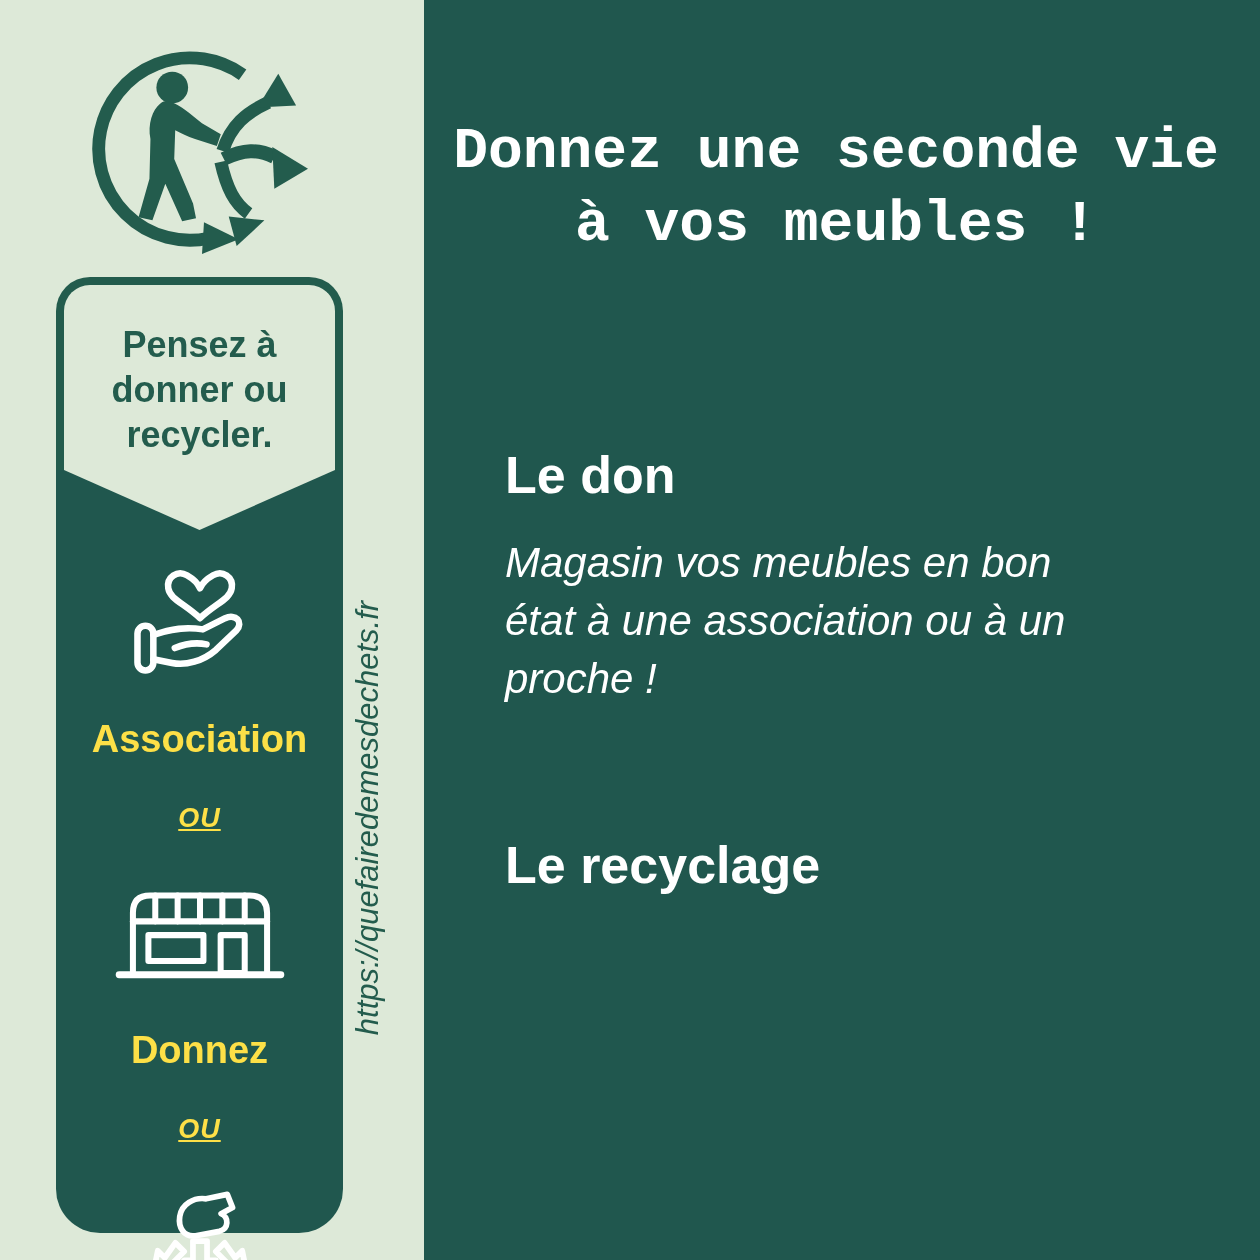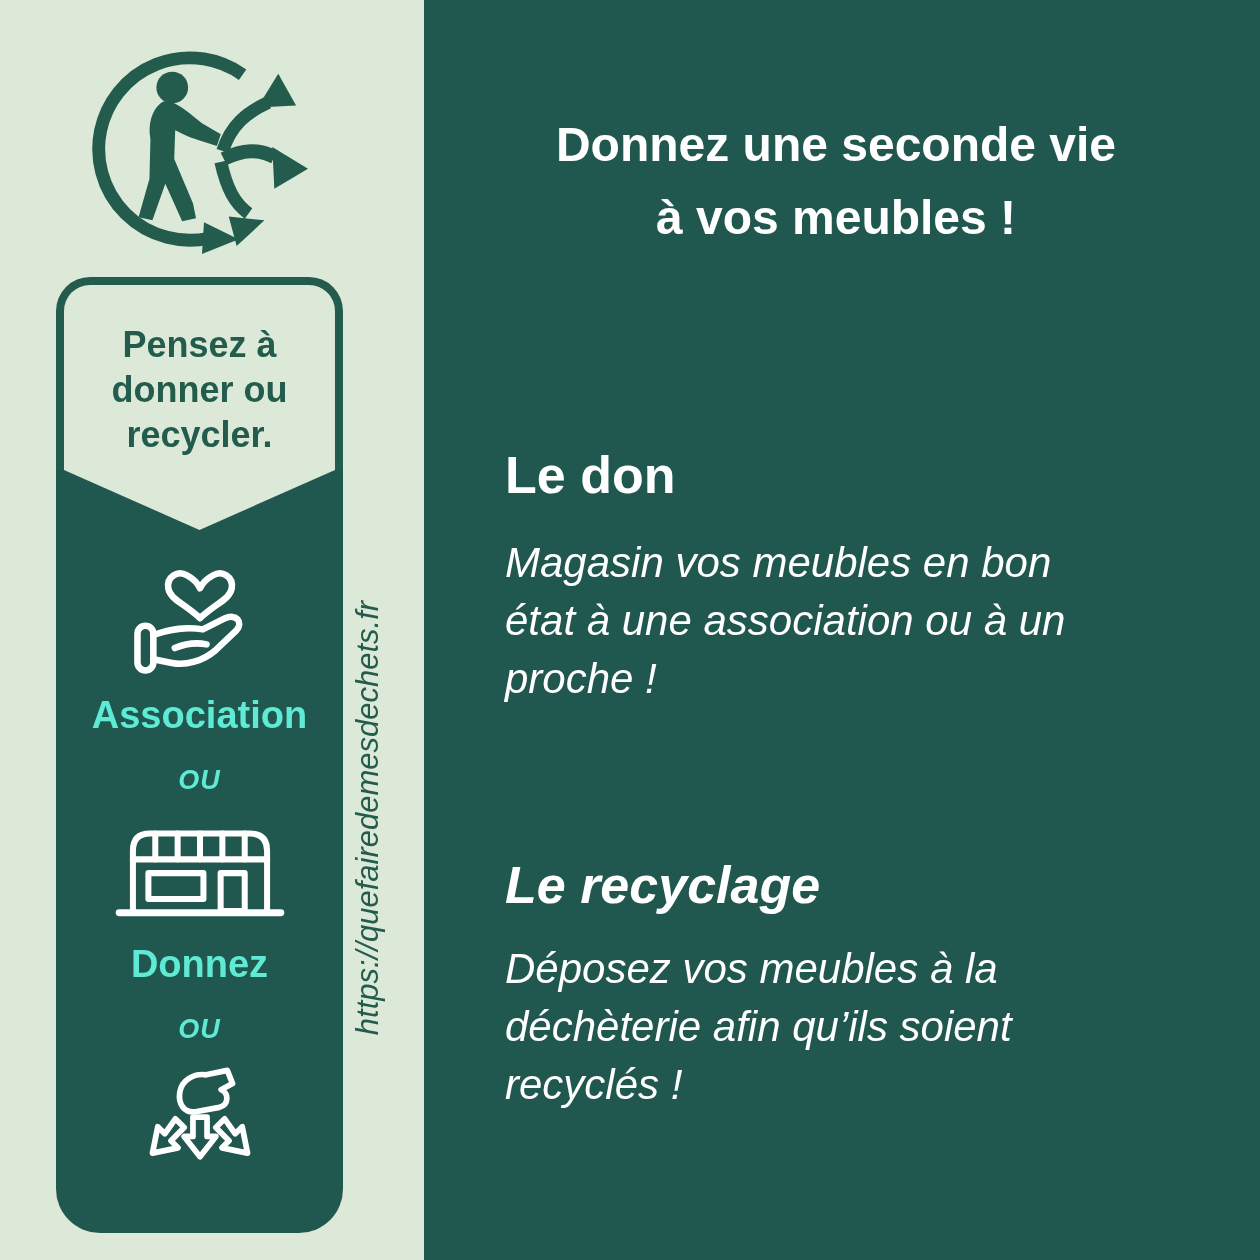--- a/index.html
+++ b/index.html
@@ -26,50 +26,51 @@
   .banner-notch{position:relative;height:60px;background:#20574e;}
   .banner-notch::before{
     content:"";position:absolute;left:8px;right:8px;top:0;height:60px;
     background:#dde9d8;
     clip-path:polygon(0 0,100% 0,50% 100%);
   }
   .banner-body{
     box-sizing:border-box;height:703px;background:#20574e;
     border-radius:0 0 44px 44px;
     display:flex;flex-direction:column;align-items:center;
-    color:#5eead4;
+    color:#fde047;
+    gap:24px;
   }
   .dest-icon{flex:none;}
   .icon-heart-hand{margin-top:30px;width:140px;height:122px;}
   .icon-store{margin-top:27px;width:172px;height:108px;}
   .icon-waste{margin-top:18px;width:132px;height:116px;}
   .dest-label{font-size:38px;font-weight:bold;margin-top:12px;white-space:nowrap;}
-  .dest-sep{font-size:27px;font-style:italic;font-weight:bold;margin-top:28px;letter-spacing:1px;}
+  .dest-sep{font-size:27px;font-style:italic;font-weight:bold;margin-top:18px;letter-spacing:1px;text-decoration:underline;}
   .vertical-url{
     position:absolute;left:68px;top:798px;width:600px;height:40px;
     transform:rotate(-90deg);
     text-align:center;line-height:40px;
     font-size:31px;font-style:italic;color:#235c4d;
     white-space:nowrap;
   }
   
   .right-panel{position:absolute;left:424px;top:0;width:836px;height:1260px;background:#20574e;color:#ffffff;}
   .panel-title{
     position:absolute;left:0;right:12px;top:76px;
     text-align:center;font-weight:bold;
-    font-size:48px;line-height:73px;white-space:pre-line;
+    font-size:58px;line-height:73px;white-space:pre-line;font-family:Liberation Mono, monospace;
   }
   .sec-heading{position:absolute;left:81px;font-size:52px;font-weight:bold;}
   .sec-body{
     position:absolute;left:81px;width:740px;
     font-size:42px;font-style:italic;line-height:58px;white-space:pre-line;
   }
   .heading-don{top:402px;}
   .body-don{top:492px;}
-  .heading-rec{top:812px;font-style:italic;}
+  .heading-rec{top:792px;}
   .body-rec{top:898px;}
 </style>
 </head>
 <body>
 
 <div class="page">
 
   <aside class="left-col">
 
     <svg class="triman" viewBox="0 0 220 212" fill="none" xmlns="http://www.w3.org/2000/svg">
@@ -142,18 +143,15 @@
   <main class="right-panel">
     <h1 class="panel-title">Donnez une seconde vie
 à vos meubles !</h1>
 
     <h2 class="sec-heading heading-don">Le don</h2>
     <p class="sec-body body-don">Magasin vos meubles en bon
 état à une association ou à un
 proche !</p>
 
     <h2 class="sec-heading heading-rec">Le recyclage</h2>
-    <p class="sec-body body-rec">Déposez vos meubles à la
-déchèterie afin qu’ils soient
-recyclés !</p>
   </main>
 
 </div>
 
 </body></html>

